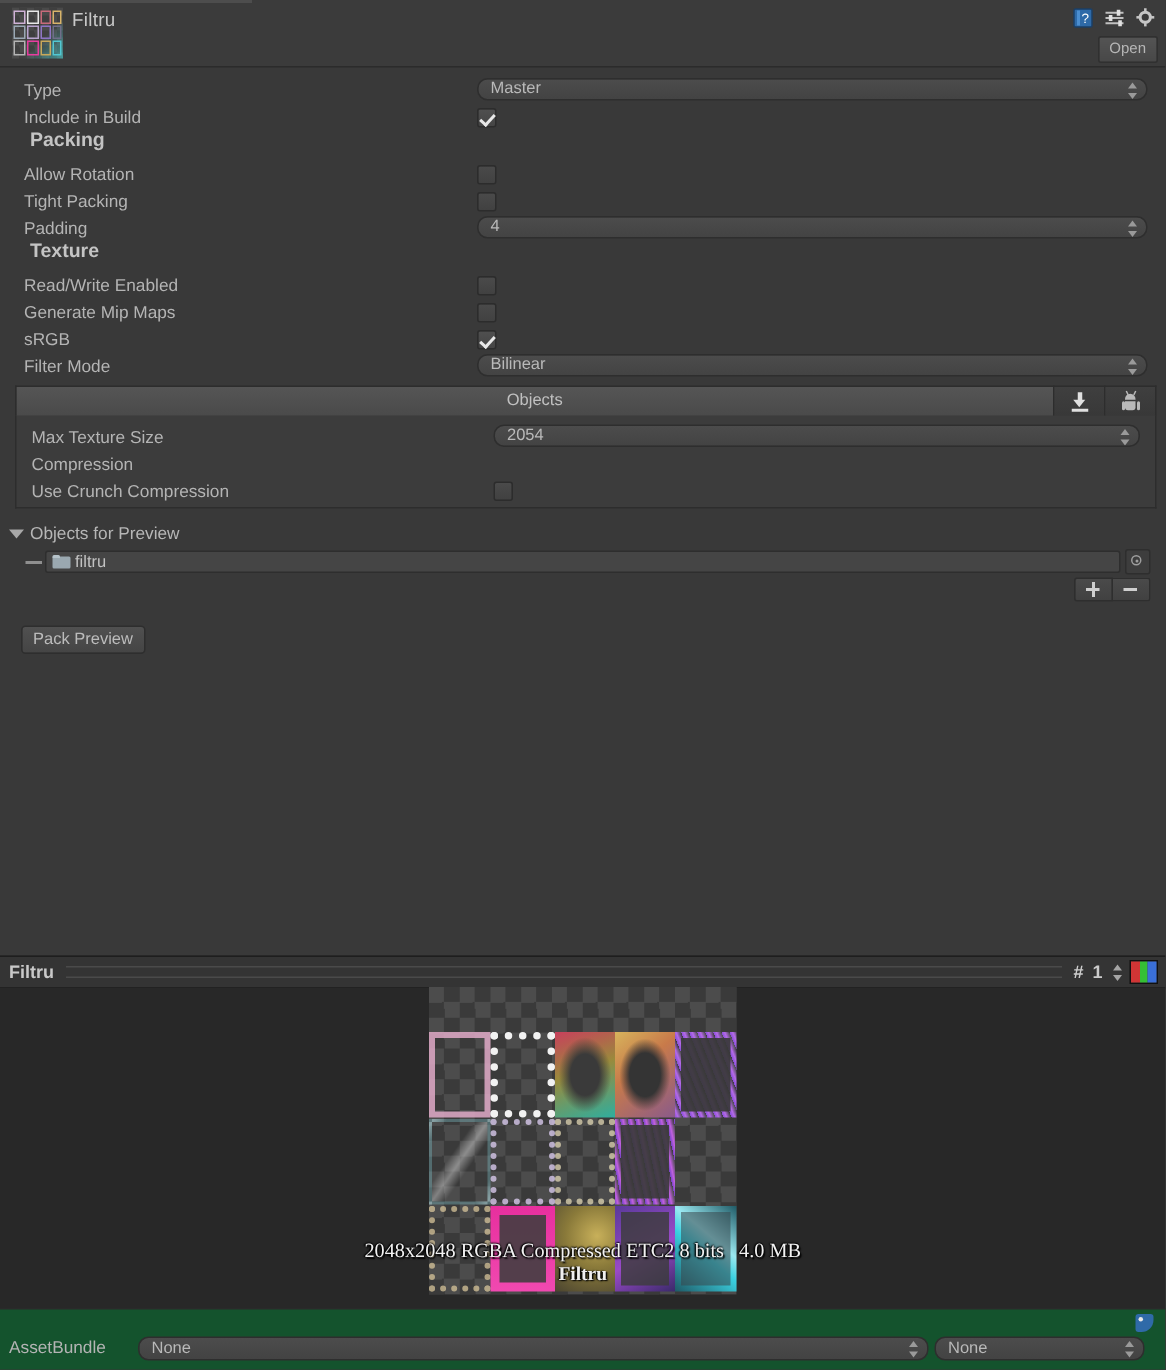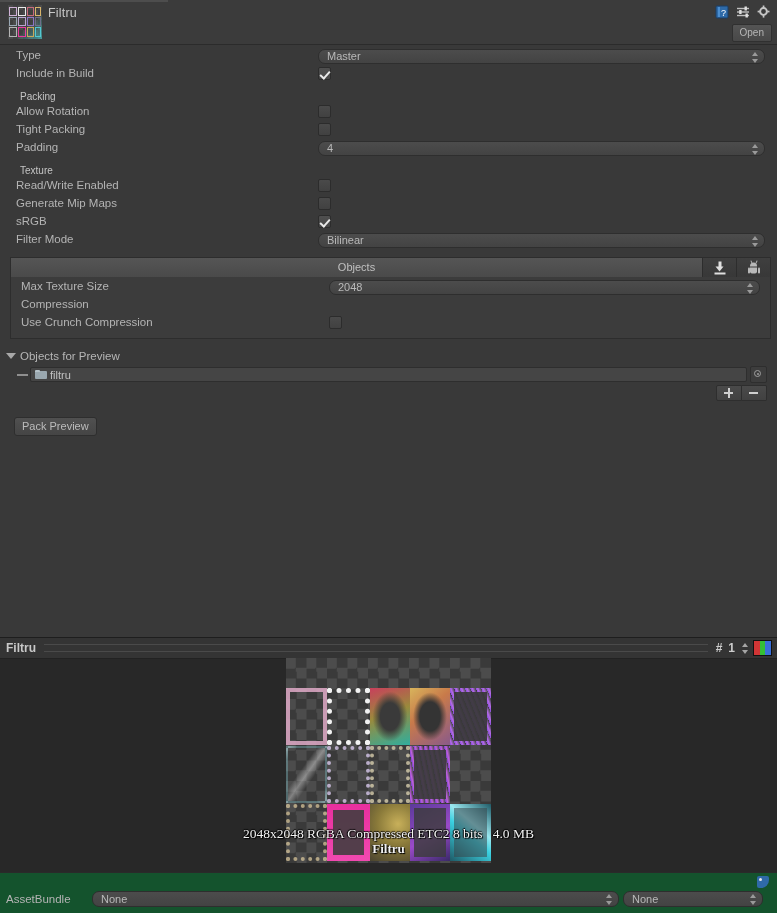--- a/index.html
+++ b/index.html
@@ -78,35 +78,35 @@
     cursor: pointer;
   }
 
   
   .body { position: relative; padding: 0; }
   .row {
     position: relative;
     height: 18px;
     margin: 0 4px;
     display: flex;
-    align-items: flex-start;
+    align-items: flex-end;
   }
   .row .label {
     width: 314px;
     padding-left: 12px;
     box-sizing: border-box;
     color: #b4b4b4;
     font-size: 11.5px;
     white-space: nowrap;
   }
   .section-head {
     padding-left: 16px;
-    font-weight: normal;
+    font-weight: bold;
     color: #c4c4c4;
-    font-size: 10px;
+    font-size: 13px;
     height: 20px;
     line-height: 24px;
   }
   .field {
     position: relative;
     flex: 1;
     margin-right: 8px;
   }
   .dropdown {
     position: relative;
@@ -672,21 +672,21 @@
             <span class="arm-r"></span>
         </span>
       </div>
     </div>
 
     <div class="platform-body">
       <div class="row">
         <div class="label">Max Texture Size</div>
         <div class="field">
           <div class="dropdown">
-            <span>2048</span>
+            <span>2054</span>
             <span class="arrows"></span>
           </div>
         </div>
       </div>
       <div class="row">
         <div class="label">Compression</div>
       </div>
       <div class="row">
         <div class="label">Use Crunch Compression</div>
         <div class="field">

